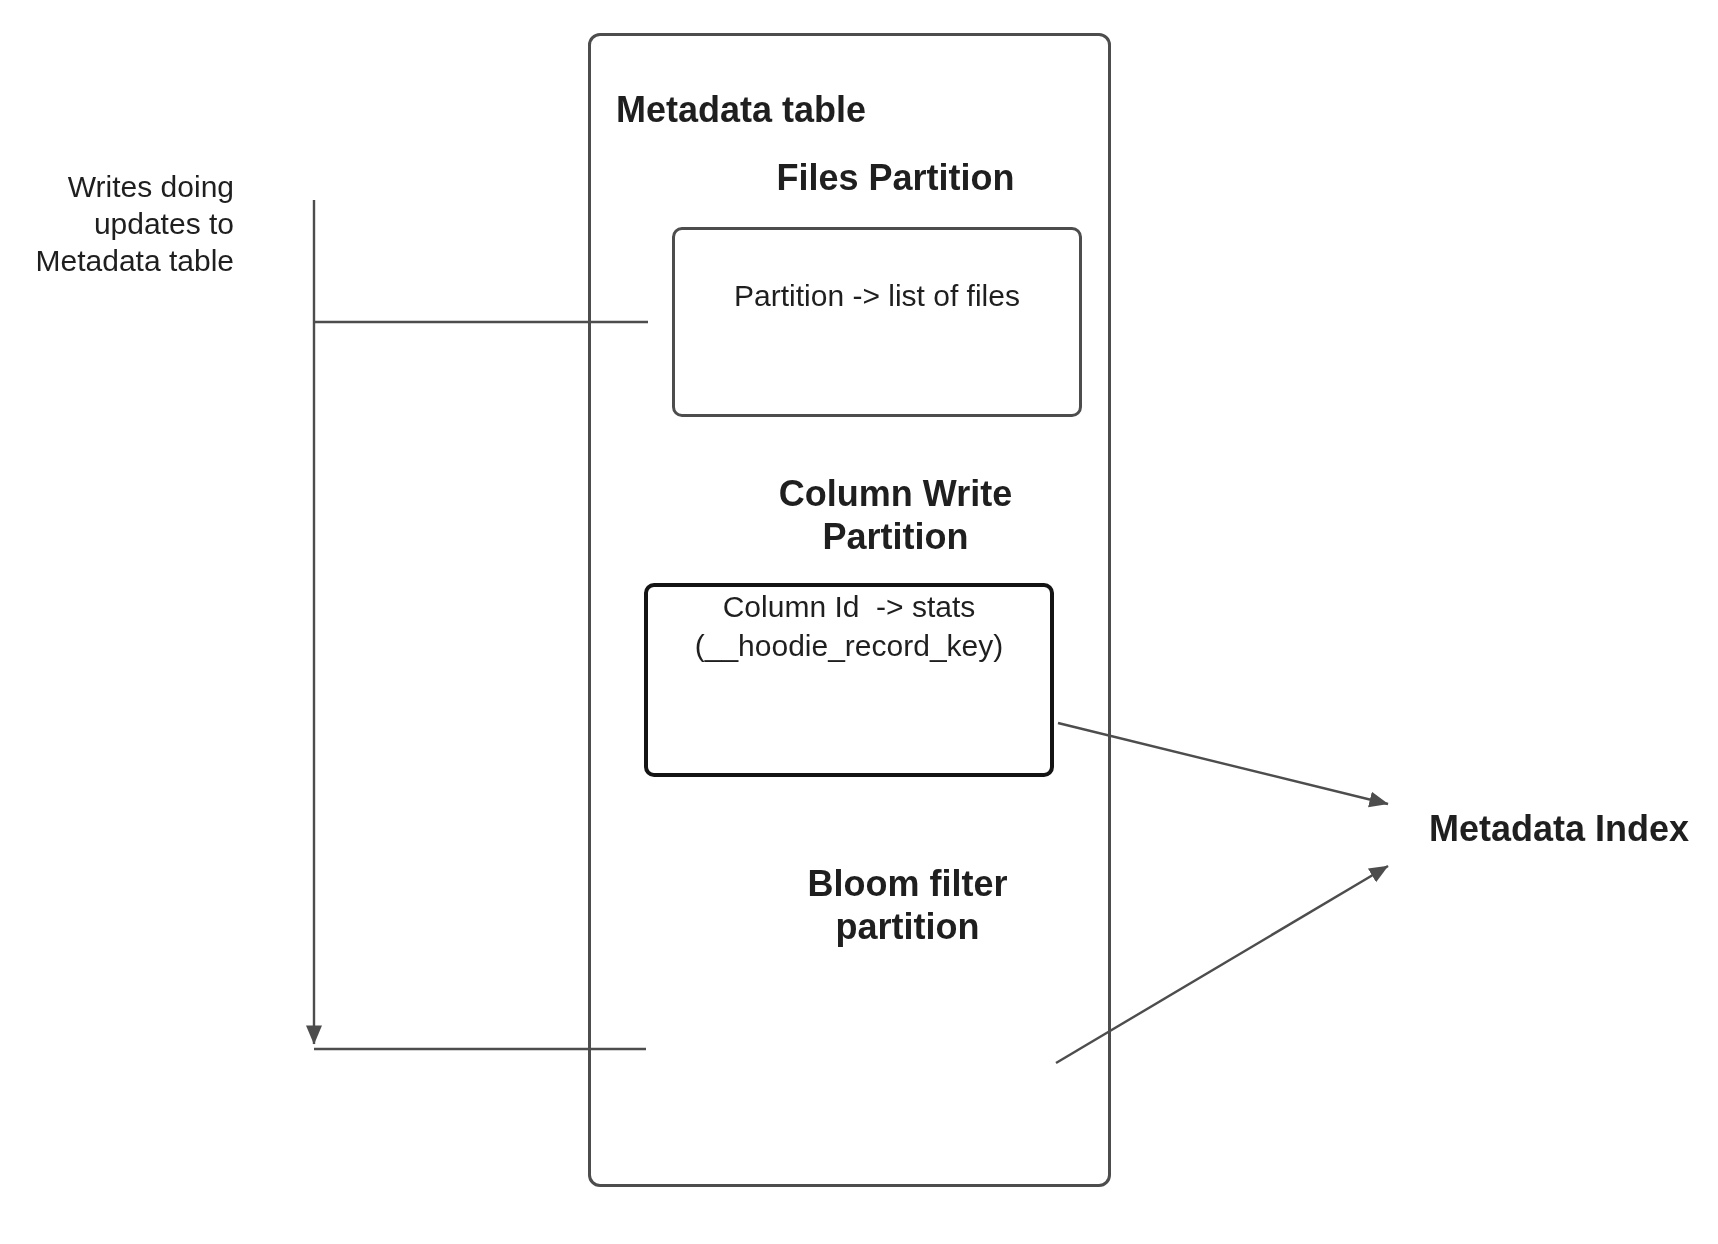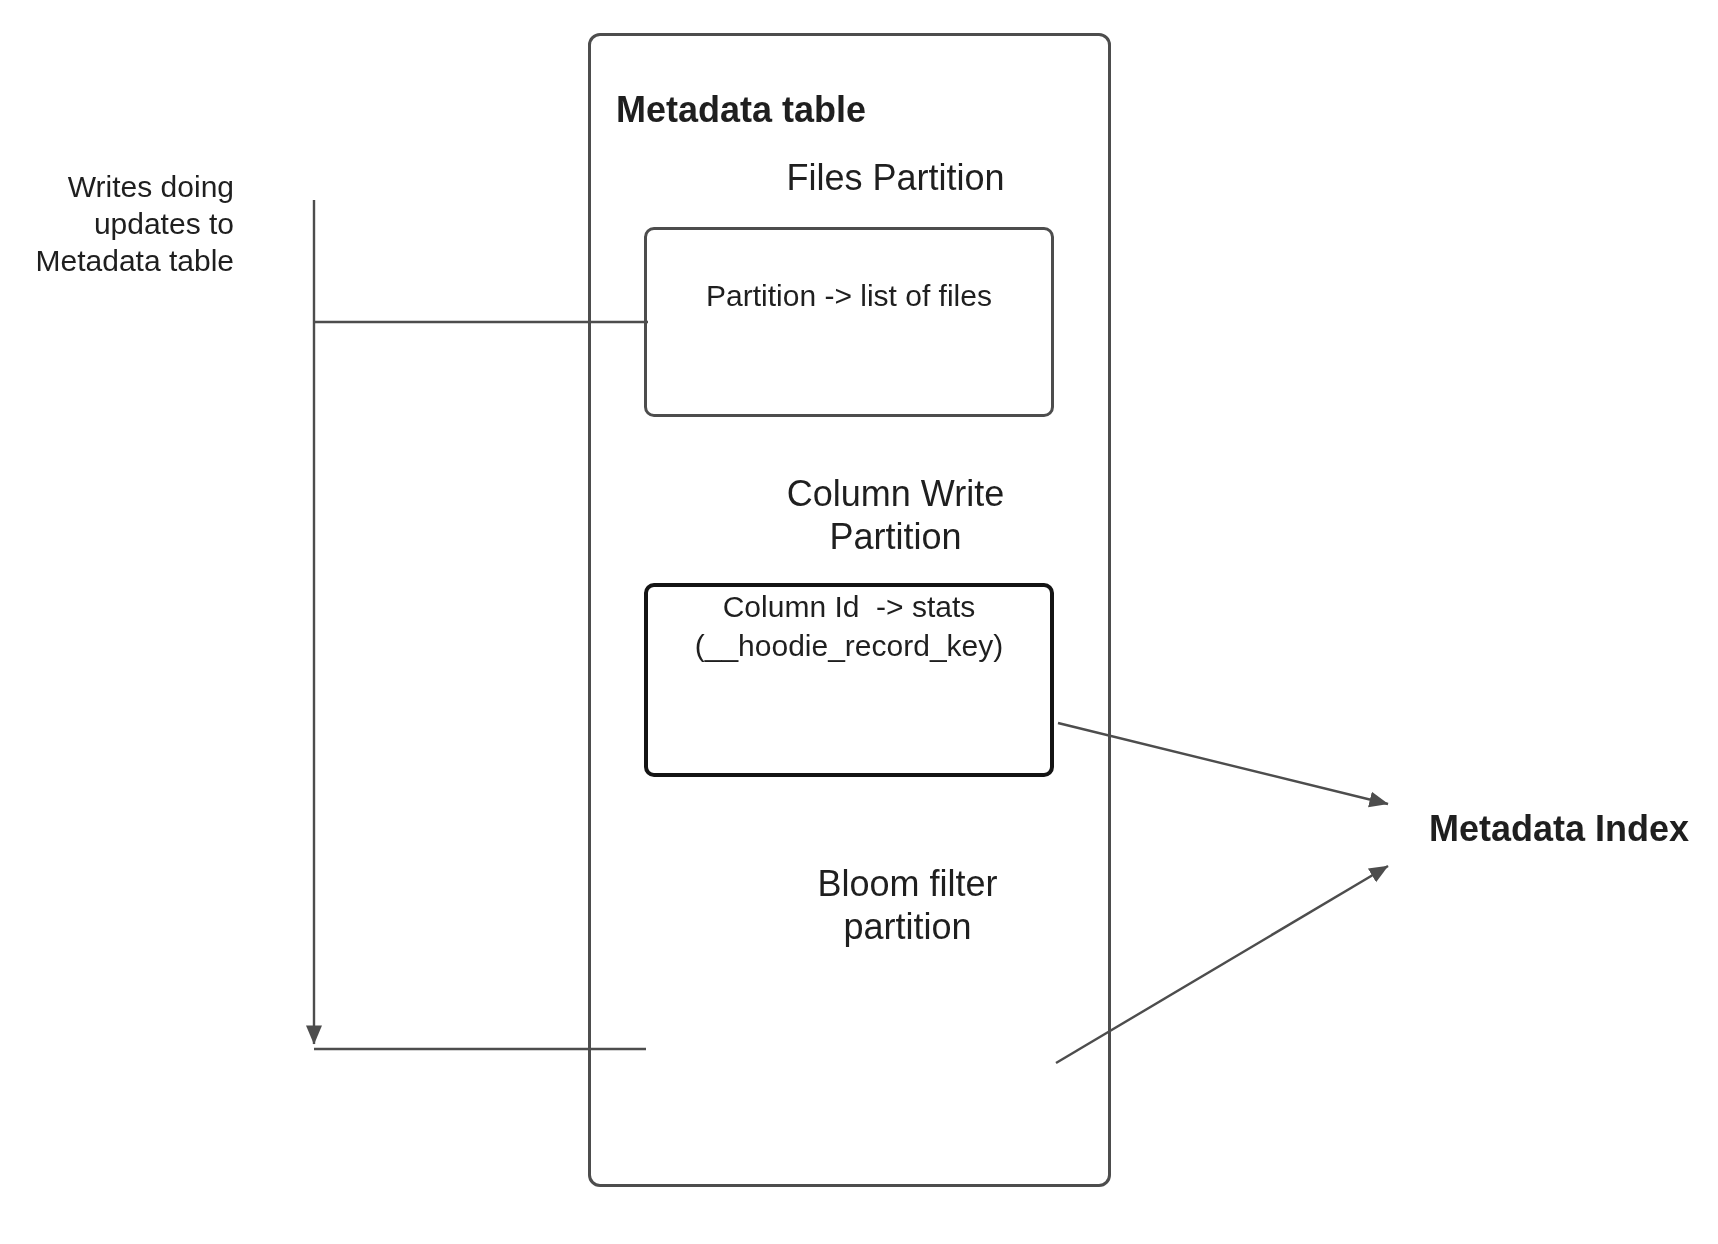--- a/index.html
+++ b/index.html
@@ -26,33 +26,33 @@
     position:absolute;left:588px;top:33px;width:523px;height:1154px;
     border:3px solid var(--box-border);border-radius:12px;
     background:#ffffff;box-sizing:border-box;
   }
   .outer-title{
     position:absolute;left:25px;top:52px;
     font-size:36px;font-weight:bold;line-height:43px;white-space:nowrap;
   }
   .sec-heading{
     position:absolute;left:588px;width:615px;
-    font-size:36px;font-weight:normal;line-height:43px;text-align:center;
+    font-size:36px;font-weight:bold;line-height:43px;text-align:center;
   }
   .inner-box{
     position:absolute;left:644px;width:410px;height:190px;
     border:3px solid var(--box-border);border-radius:10px;
     background:#ffffff;box-sizing:border-box;
     display:flex;align-items:flex-start;justify-content:center;
   }
   .inner-box.highlight{border:4px solid var(--highlight-border);height:194px;}
   .boxtext{
     font-size:30px;line-height:39px;text-align:center;
   }
-  .files-box{top:227px;align-items:flex-start;}
+  .files-box{top:227px;align-items:flex-start;margin-left:28px;}
   .files-box .boxtext{padding-top:46px;}
   .column-box{top:583px;}
   .column-box .boxtext{padding-bottom:12px;}
   .bloom-box{top:968px;}
   .index-title{
     position:absolute;left:1400px;top:807px;width:318px;
     font-size:36px;font-weight:bold;line-height:43px;text-align:center;white-space:nowrap;
   }
   .index-subtitle{
     position:absolute;left:1396px;top:892px;width:320px;

